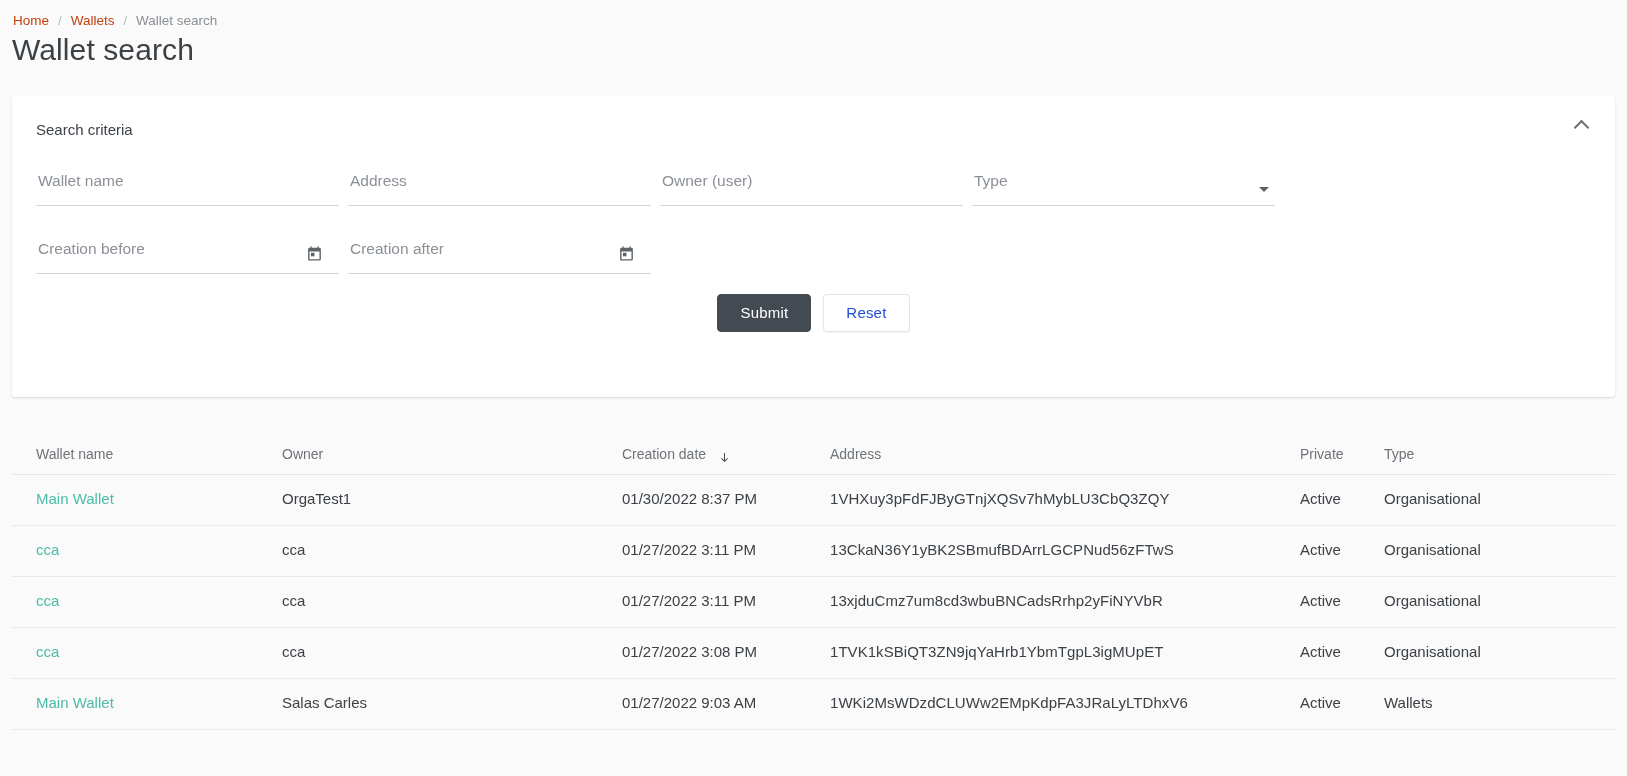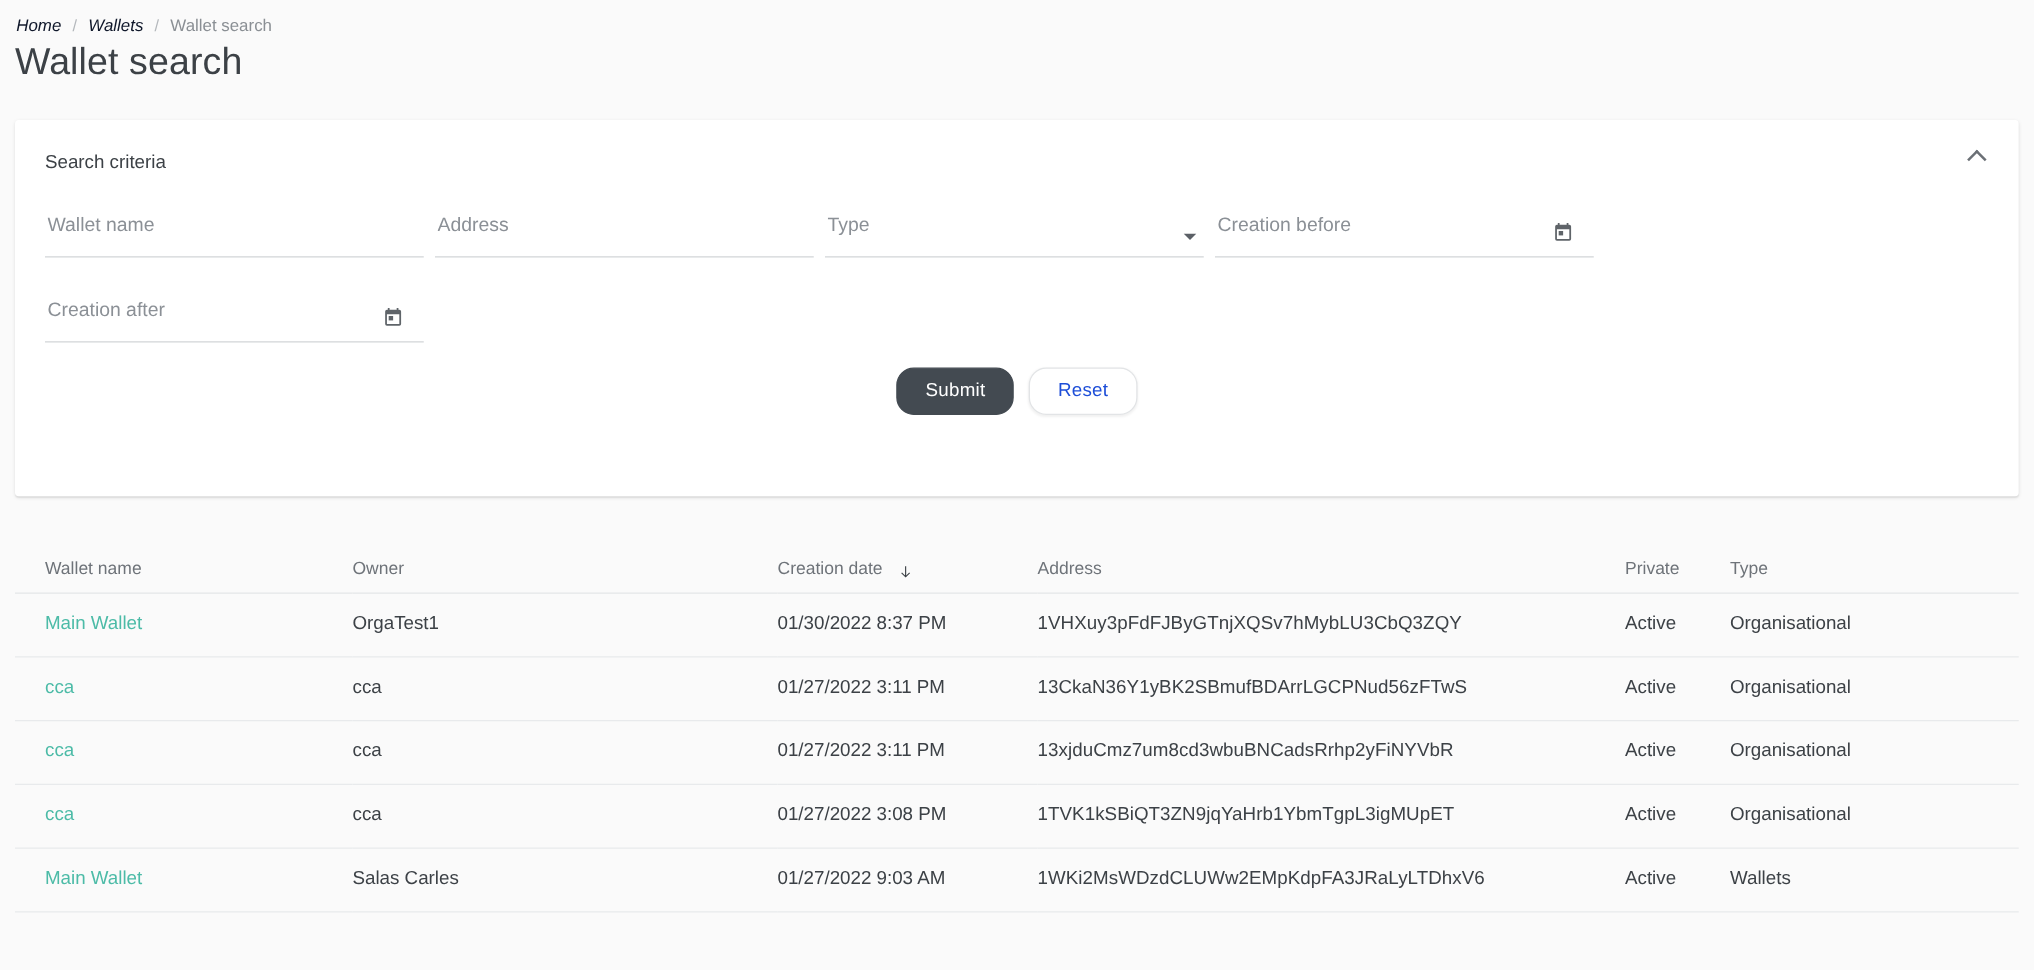--- a/index.html
+++ b/index.html
@@ -25,24 +25,23 @@
   
   .breadcrumb {
     display: flex;
     align-items: center;
     padding: 11px 0 0 13px;
     font-size: 13.5px;
     line-height: 18px;
     height: 30px;
   }
   .crumb-link {
-    color: #0f172a;
+    color: #c2410c;
     text-decoration: none;
     cursor: pointer;
-    font-style: italic;
   }
   .crumb-current {
     color: #8a8f94;
   }
   .crumb-sep {
     color: #b4b8bc;
     margin: 0 9px;
     font-size: 13px;
   }
 
@@ -174,21 +173,21 @@
     display: flex;
     justify-content: center;
     align-items: center;
     gap: 12px;
     margin-top: 2px;
     padding-bottom: 8px;
   }
   .btn {
     font-family: "Liberation Sans", sans-serif;
     font-size: 15px;
-    border-radius: 14px;
+    border-radius: 4px;
     padding: 0 22px;
     height: 38px;
     line-height: 36px;
     cursor: pointer;
     letter-spacing: .2px;
   }
   .btn-primary {
     background: #434a51;
     color: #ffffff;
     border: 1px solid #434a51;
@@ -282,20 +281,23 @@
     <div class="form-grid">
 
       <div class="field">
         <input class="fld-input" type="text" placeholder="Wallet name" style="">
       </div>
 
       <div class="field">
         <input class="fld-input" type="text" placeholder="Address" style="">
       </div>
 
+      <div class="field">
+        <input class="fld-input" type="text" placeholder="Owner (user)" style="">
+      </div>
 
       <div class="field select-field">
         <input class="fld-input" type="text" readonly="" placeholder="Type" style="">
         <span class="dropdown-arrow"></span>
       </div>
 
 
       <div class="field" style="margin-bottom:18px;">
         <input class="fld-input" type="text" placeholder="Creation before" style="">
         <svg class="cal-icon" viewBox="0 0 24 24">

